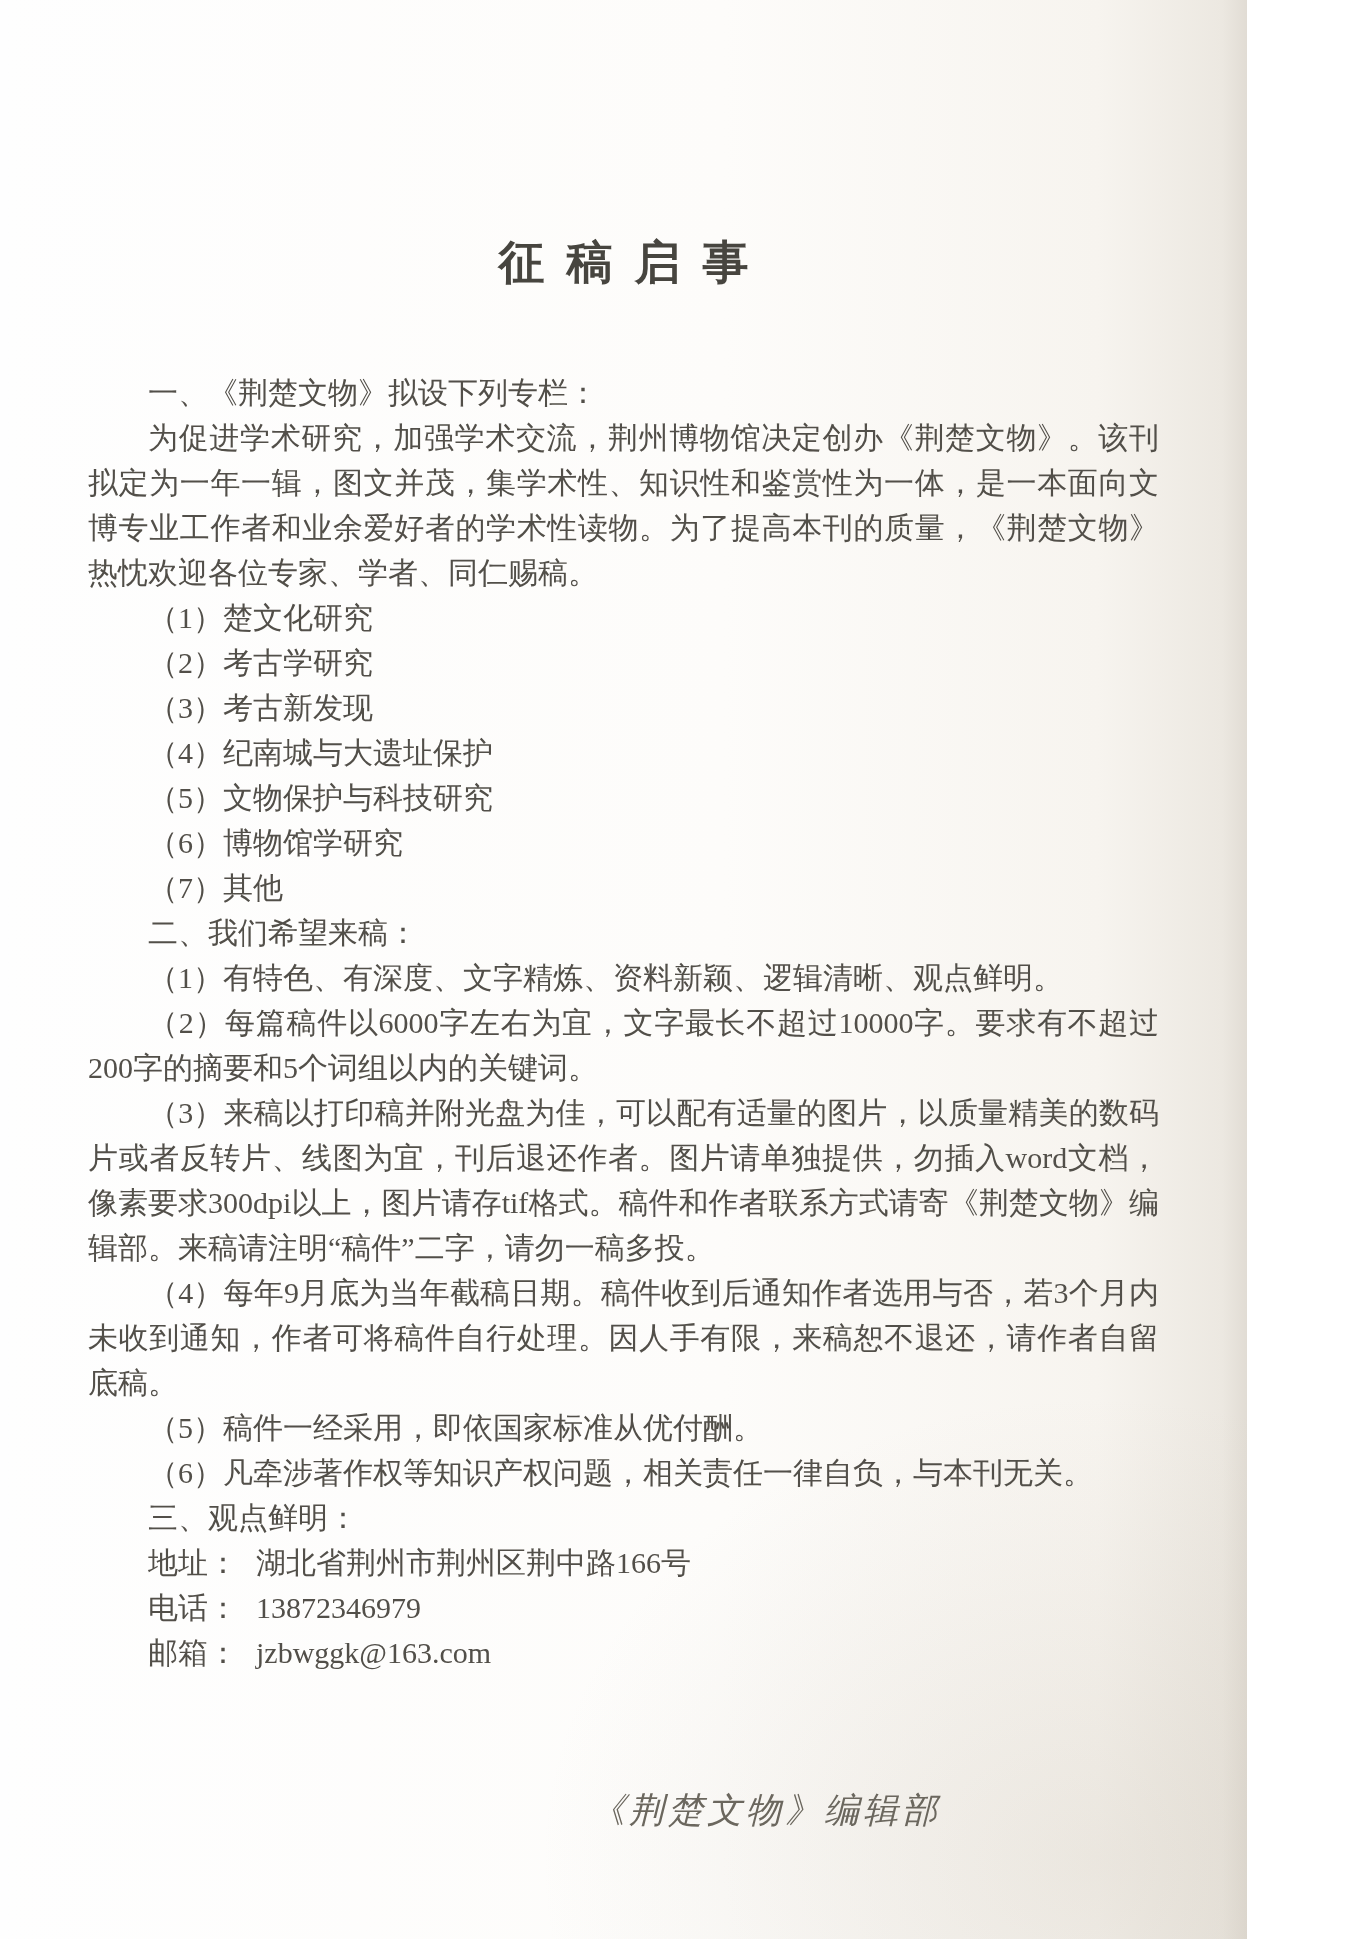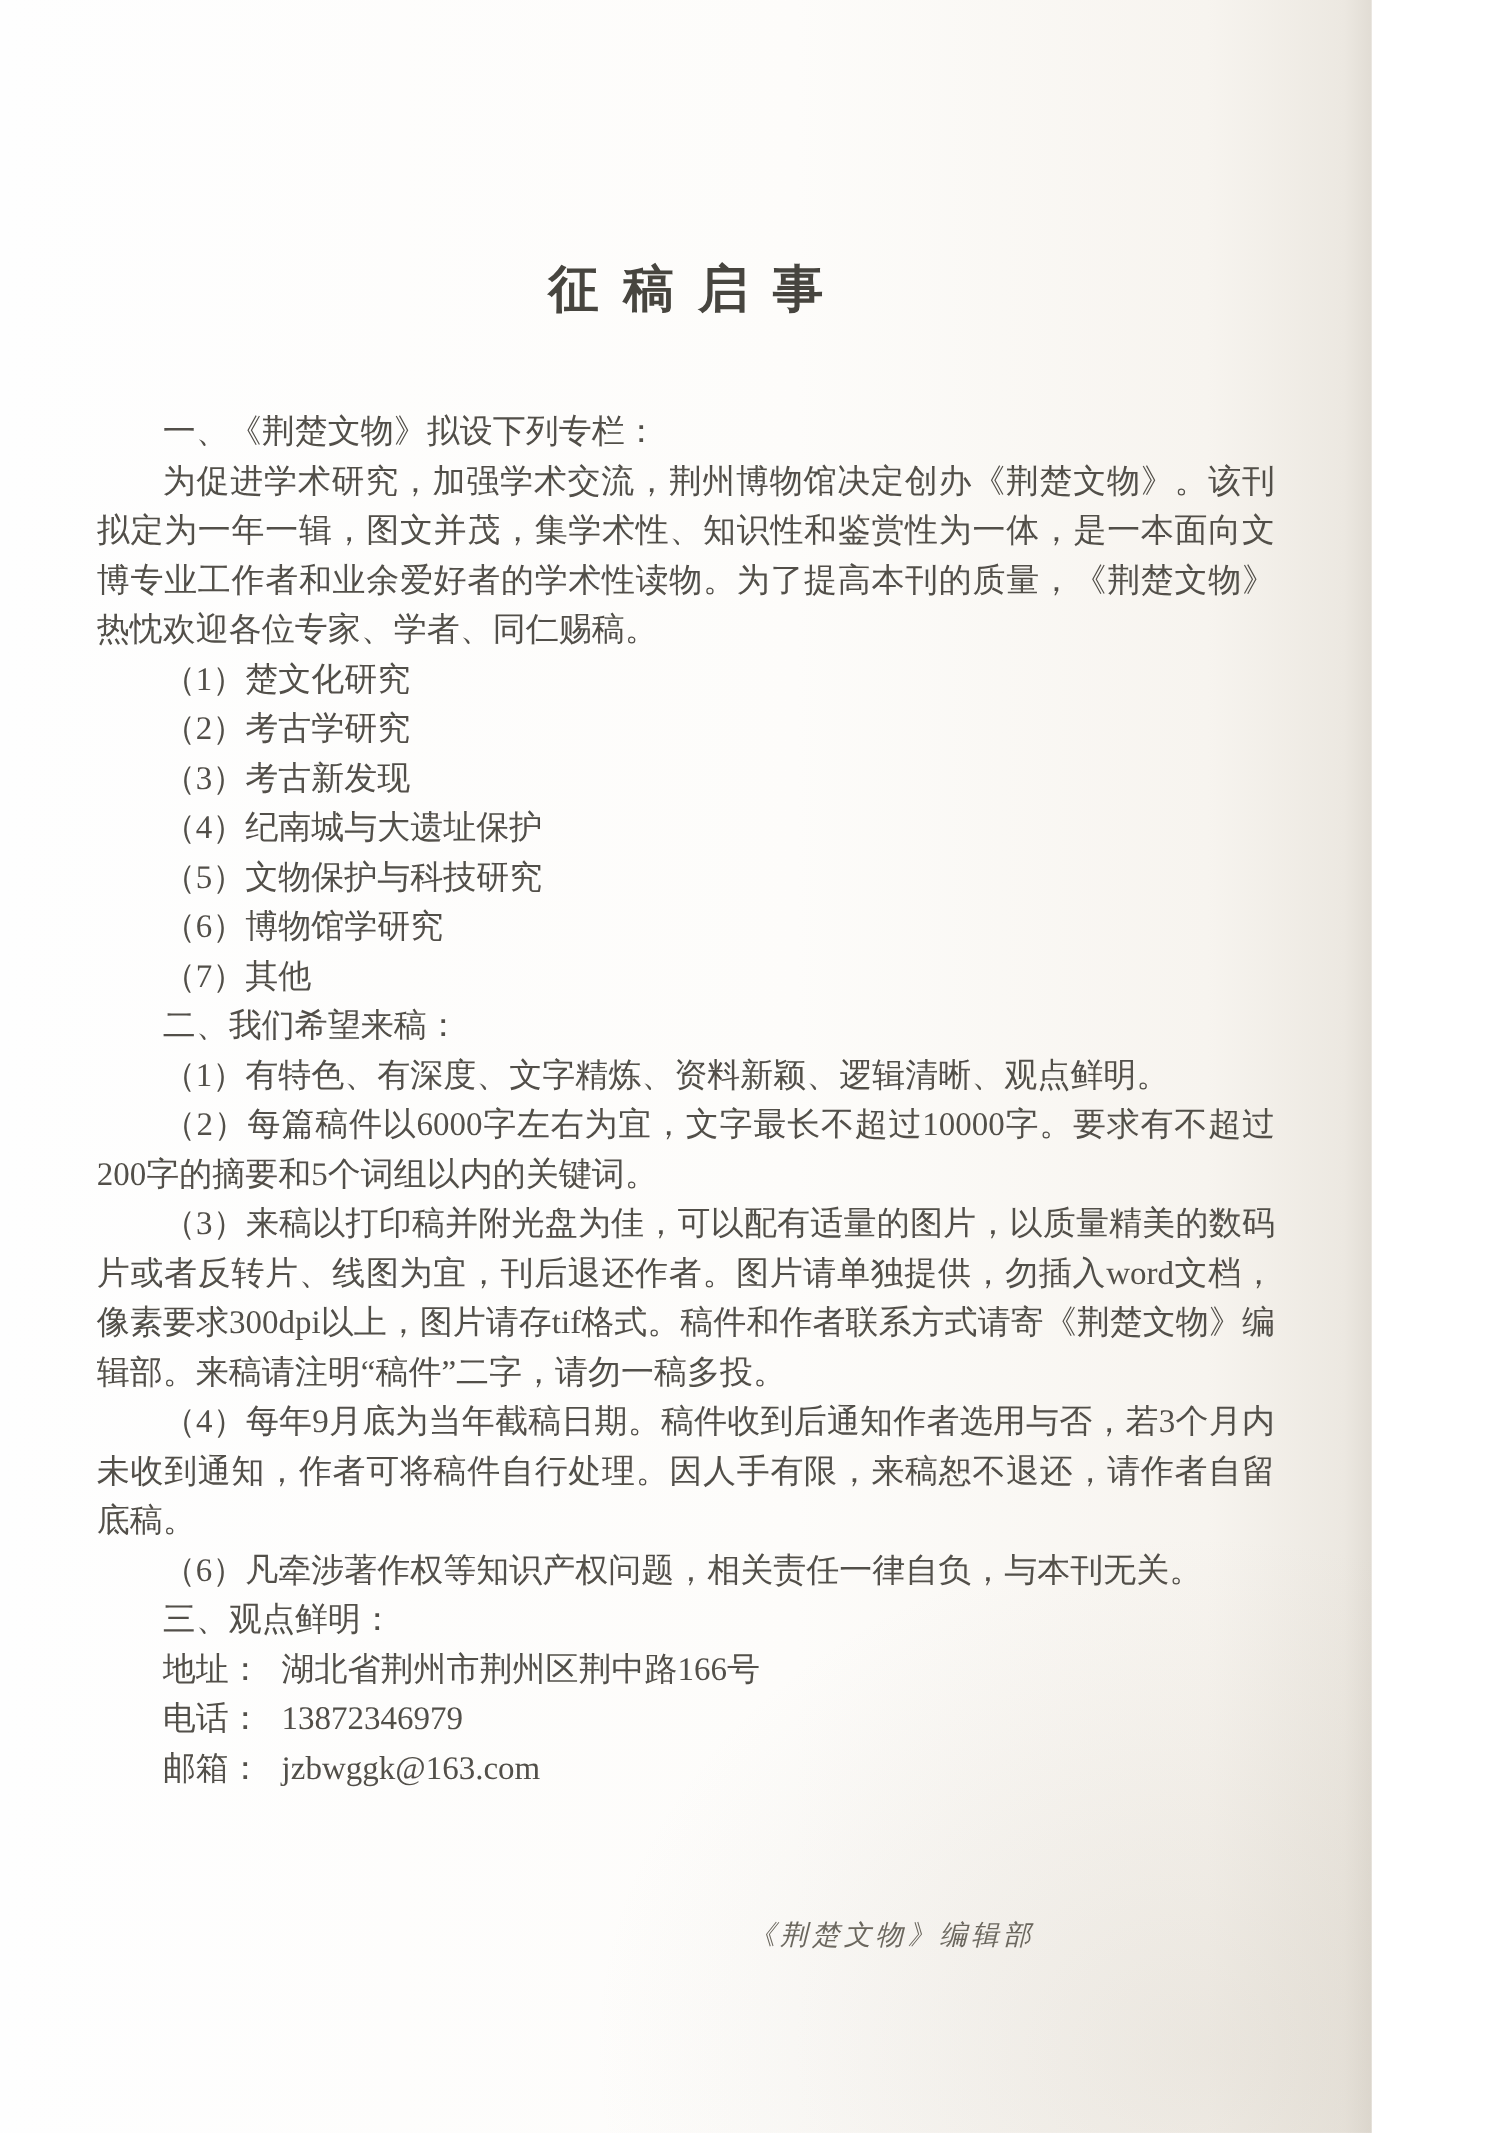--- a/index.html
+++ b/index.html
@@ -34,21 +34,21 @@
     text-align: justify;
     color: #524f49;
   }
   .indent { text-indent: 2em; }
   .contact-label { display: inline; }
   .contact-value { display: inline; margin-left: 0.35em; }
   .signature {
     margin-top: 112px;
     text-align: right;
     padding-right: 218px;
-    font-size: 25px;
+    font-size: 35px;
     font-style: italic;
     letter-spacing: 4px;
     color: #6b675e;
   }
 </style>
 </head>
 <body>
 
 <div class="page">
 
@@ -63,20 +63,21 @@
   <p class="para indent">（4）纪南城与大遗址保护</p>
   <p class="para indent">（5）文物保护与科技研究</p>
   <p class="para indent">（6）博物馆学研究</p>
   <p class="para indent">（7）其他</p>
 
   <p class="para indent">二、我们希望来稿：</p>
   <p class="para indent">（1）有特色、有深度、文字精炼、资料新颖、逻辑清晰、观点鲜明。</p>
   <p class="para indent">（2）每篇稿件以6000字左右为宜，文字最长不超过10000字。要求有不超过200字的摘要和5个词组以内的关键词。</p>
   <p class="para indent">（3）来稿以打印稿并附光盘为佳，可以配有适量的图片，以质量精美的数码片或者反转片、线图为宜，刊后退还作者。图片请单独提供，勿插入word文档，像素要求300dpi以上，图片请存tif格式。稿件和作者联系方式请寄《荆楚文物》编辑部。来稿请注明“稿件”二字，请勿一稿多投。</p>
   <p class="para indent">（4）每年9月底为当年截稿日期。稿件收到后通知作者选用与否，若3个月内未收到通知，作者可将稿件自行处理。因人手有限，来稿恕不退还，请作者自留底稿。</p>
+  <p class="para indent">（5）稿件一经采用，即依国家标准从优付酬。</p>
   <p class="para indent">（6）凡牵涉著作权等知识产权问题，相关责任一律自负，与本刊无关。</p>
 
   <p class="para indent">三、观点鲜明：</p>
 
 
   <p class="para indent">
     <span class="contact-label">地址：</span>
     <span class="contact-value">湖北省荆州市荆州区荆中路166号</span>
   </p>
 

